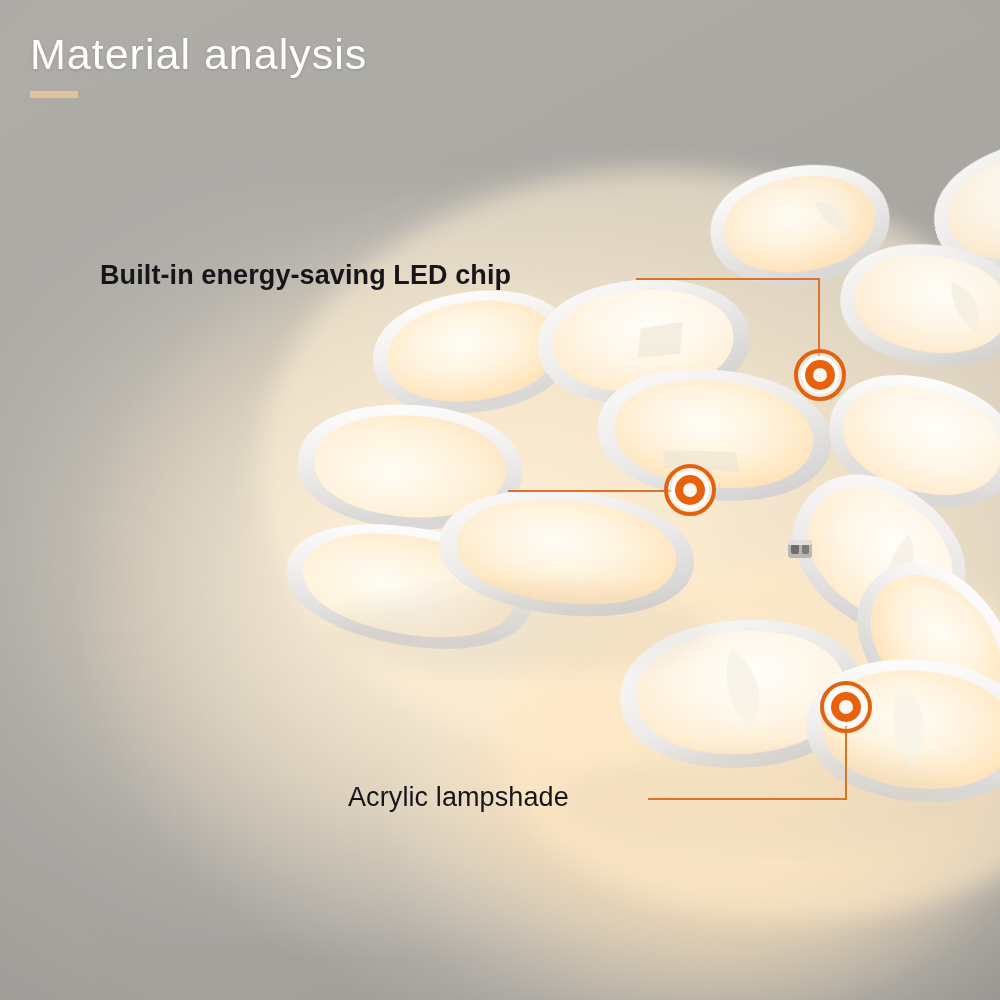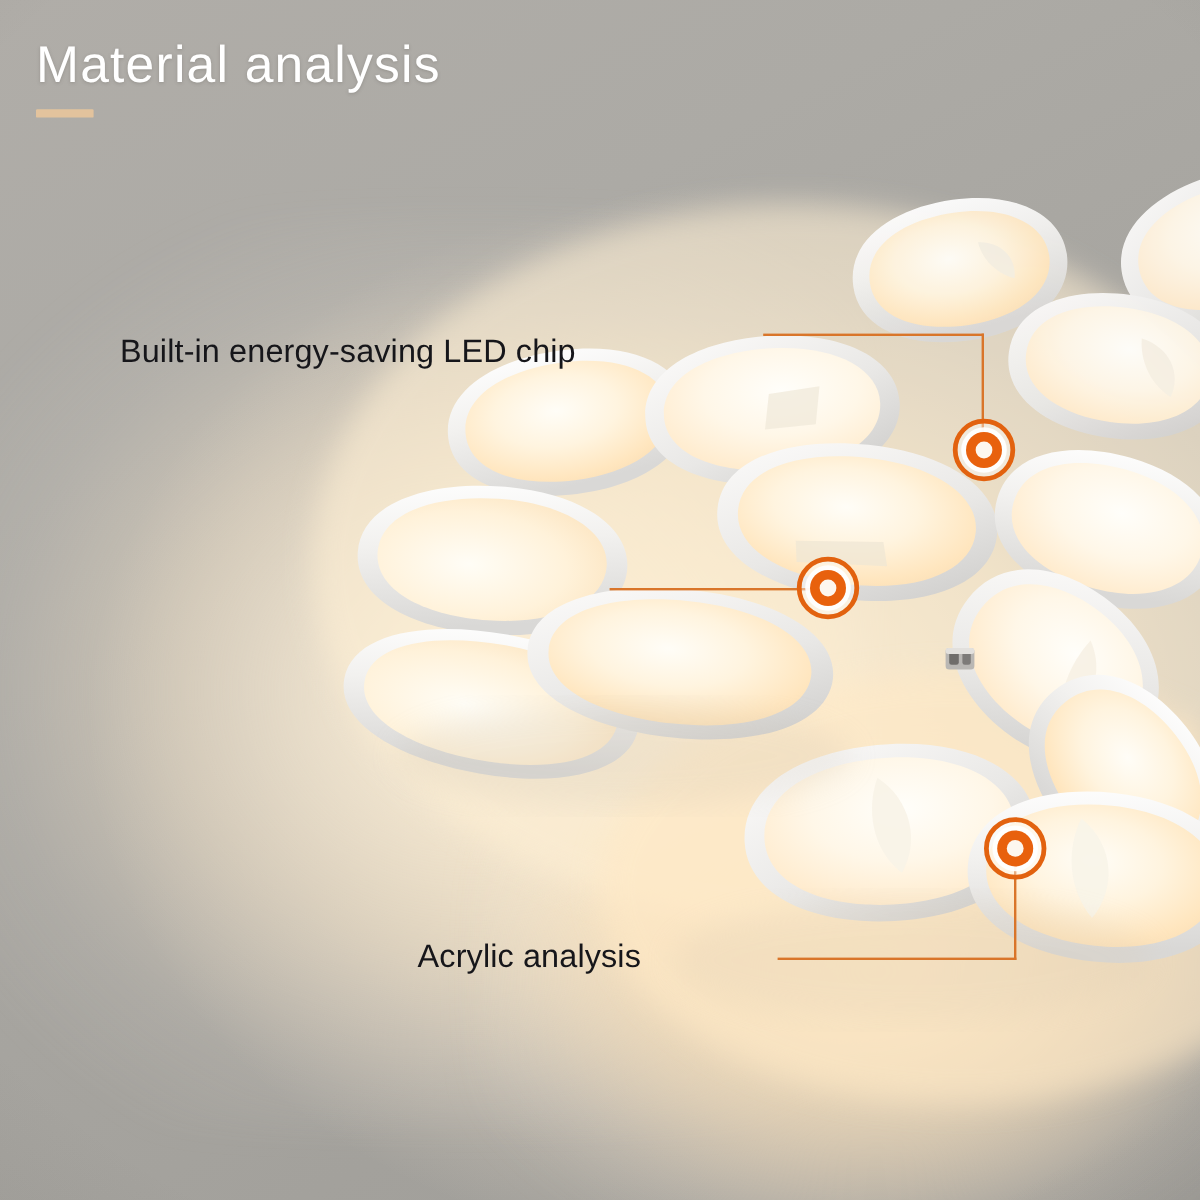--- a/index.html
+++ b/index.html
@@ -237,39 +237,39 @@
     </svg>
   </div>
 
   <div class="bg-vignette"></div>
 
   <div class="header">
     <div class="title">Material analysis</div>
     <div class="title-rule"></div>
   </div>
 
-  <div class="callout-label" style="left:100px;top:280px;">Built-in energy-saving LED chip</div>
+  <div class="callout-label" style="left:100px;top:262px;font-weight:bold;">Built-in energy-saving LED chip</div>
   <div class="lead lead-h" style="left:636px;top:278px;width:184px;"></div>
   <div class="lead lead-v" style="left:818px;top:278px;height:99px;"></div>
   <div class="marker" style="left:820px;top:375px;">
     <div class="ring"></div>
     <div class="gap"></div>
     <div class="core"></div>
     <div class="hole"></div>
   </div>
 
   <div class="lead lead-h" style="left:508px;top:490px;width:182px;"></div>
   <div class="marker" style="left:690px;top:490px;">
     <div class="ring"></div>
     <div class="gap"></div>
     <div class="core"></div>
     <div class="hole"></div>
   </div>
 
-  <div class="callout-label" style="left:348px;top:784px;">Acrylic analysis</div>
+  <div class="callout-label" style="left:348px;top:784px;">Acrylic lampshade</div>
   <div class="lead lead-h" style="left:648px;top:798px;width:199px;"></div>
   <div class="lead lead-v" style="left:845px;top:710px;height:90px;"></div>
   <div class="marker" style="left:846px;top:707px;">
     <div class="ring"></div>
     <div class="gap"></div>
     <div class="core"></div>
     <div class="hole"></div>
   </div>
 
 </div>

